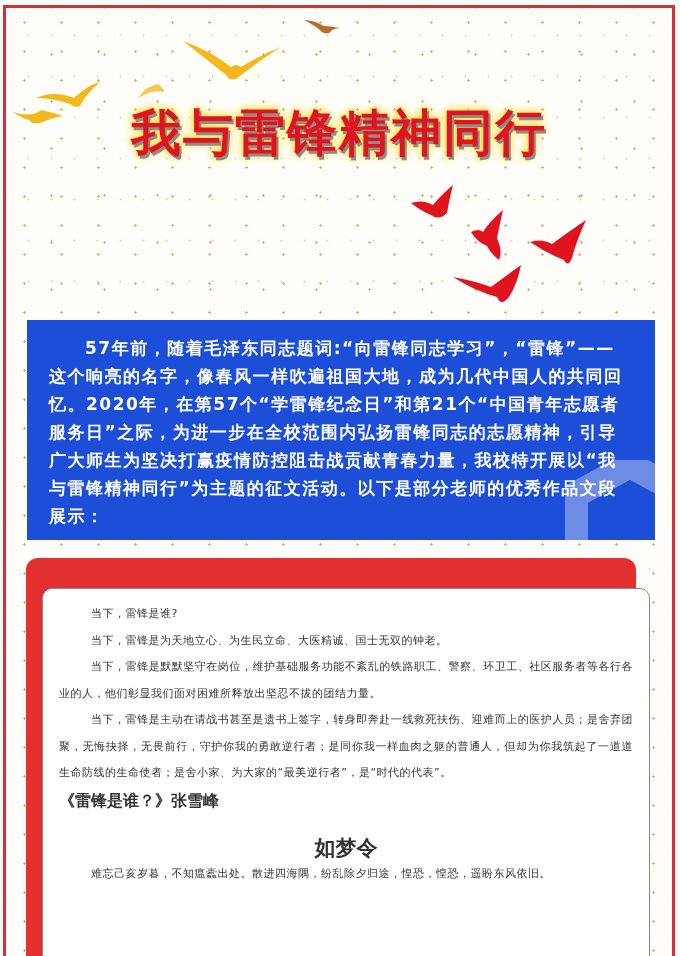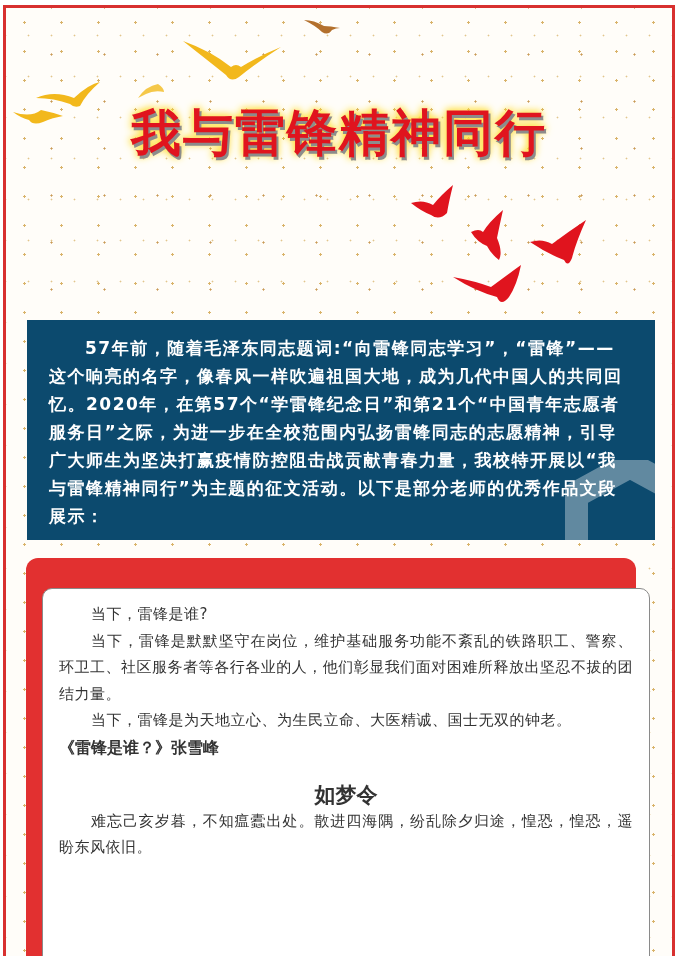--- a/index.html
+++ b/index.html
@@ -22,42 +22,42 @@
   .hero { position:absolute; left:0; top:0; width:666px; height:310px; }
   .title {
     position:absolute; left:0; right:0; top:92px; text-align:center;
     font-family:"DejaVu Sans", sans-serif; font-weight:bold;
     font-size:50px; letter-spacing:2px; color:#e0141e;
     text-shadow: 2px 3px 0 #8c8c8c, 0 0 6px #ffe44a, 0 0 10px #ffd400;
   }
   .bird { position:absolute; }
   .intro {
     position:absolute; left:27px; top:320px; width:628px; height:220px;
-    background:#0c4a6e; overflow:hidden; box-sizing:border-box;
+    background:#1d4ed8; overflow:hidden; box-sizing:border-box;
     padding:14px 22px 0 22px;
   }
   .intro-text {
     color:#ffffff; font-weight:bold; font-size:17px; line-height:28px;
     letter-spacing:1.5px; text-indent:36px; margin:0; position:relative; z-index:2;
   }
   .intro-deco {
     position:absolute; right:-40px; bottom:-50px; width:130px; height:130px;
     z-index:1; opacity:.35;
   }
   .red-card {
     position:absolute; left:26px; top:558px; width:610px; height:420px;
     background:#e23030; border-radius:12px;
   }
   .white-card {
     position:absolute; left:42px; top:588px; width:608px; height:380px;
     background:#ffffff; border:1px solid #8a8a8a; border-radius:10px;
     box-sizing:border-box; padding:12px 16px 0 16px;
   }
   .para {
-    margin:0; font-size:15px; line-height:26.5px; color:#333333;
+    margin:0; font-size:11px; line-height:26.5px; color:#333333;
     text-indent:32px; letter-spacing:0.5px; text-align:justify;
   }
   .sig { font-weight:bold; font-size:16px; line-height:28px; color:#333; margin:0; }
   .poem-title { text-align:center; font-weight:bold; font-size:21px; line-height:26px; color:#333; margin:20px 0 0 0; }
 </style>
 </head>
 <body>
 
 <div class="frame">
   <div class="hero">
@@ -98,18 +98,19 @@
 <div class="intro">
   <svg class="intro-deco" viewBox="0 0 130 130">
     <path d="M65 5 L120 35 L120 95 L65 125 L10 95 L10 35Z" fill="none" stroke="#ffffff" stroke-width="26"></path>
   </svg>
   <p class="intro-text">57年前，随着毛泽东同志题词:“向雷锋同志学习”，“雷锋”——这个响亮的名字，像春风一样吹遍祖国大地，成为几代中国人的共同回忆。2020年，在第57个“学雷锋纪念日”和第21个“中国青年志愿者服务日”之际，为进一步在全校范围内弘扬雷锋同志的志愿精神，引导广大师生为坚决打赢疫情防控阻击战贡献青春力量，我校特开展以“我与雷锋精神同行”为主题的征文活动。以下是部分老师的优秀作品文段展示：</p>
 </div>
 
 <div class="red-card"></div>
 <div class="white-card">
   <p class="para">当下，雷锋是谁?</p>
+  <p class="para">当下，雷锋是为天地立心、为生民立命、大医精诚、国士无双的钟老。</p>
   <p class="para">当下，雷锋是默默坚守在岗位，维护基础服务功能不紊乱的铁路职工、警察、环卫工、社区服务者等各行各业的人，他们彰显我们面对困难所释放出坚忍不拔的团结力量。</p>
-  <p class="para">当下，雷锋是为天地立心、为生民立命、大医精诚、国士无双的钟老。</p>
+  <p class="para">当下，雷锋是主动在请战书甚至是遗书上签字，转身即奔赴一线救死扶伤、迎难而上的医护人员；是舍弃团聚，无悔抉择，无畏前行，守护你我的勇敢逆行者；是同你我一样血肉之躯的普通人，但却为你我筑起了一道道生命防线的生命使者；是舍小家、为大家的“最美逆行者”，是“时代的代表”。</p>
   <p class="sig">《雷锋是谁？》张雪峰</p>
   <p class="poem-title">如梦令</p>
   <p class="para">难忘己亥岁暮，不知瘟蠹出处。散进四海隅，纷乱除夕归途，惶恐，惶恐，遥盼东风依旧。</p>
 </div>
 
 </body></html>

